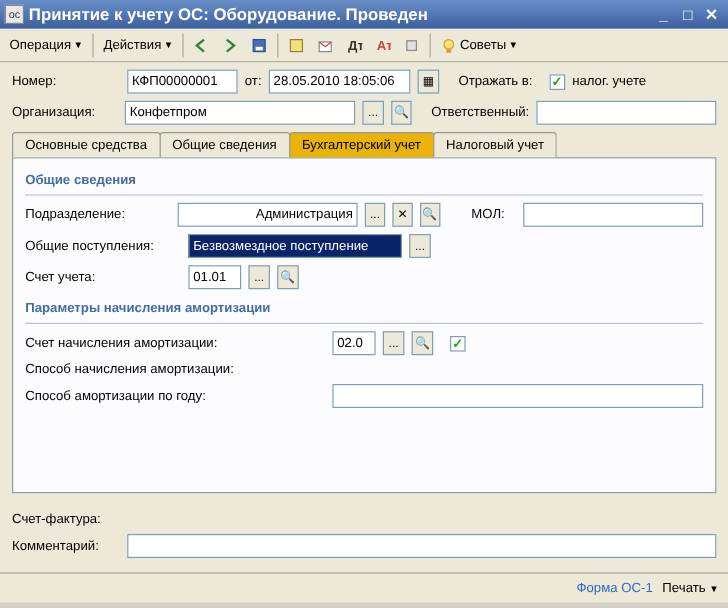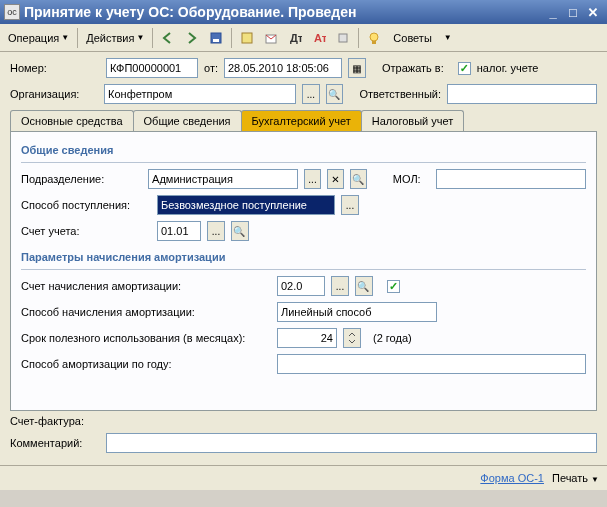--- a/index.html
+++ b/index.html
@@ -7,41 +7,41 @@
 
 .titlebar { background: linear-gradient(to bottom, #6b8fc7, #3b5f9f); height: 24px; display: flex; align-items: center; padding: 0 4px; color: #fff; }
 .titlebar .icon { width: 16px; height: 16px; margin-right: 4px; background: #e8e8e8; border: 1px solid #888; display: flex; align-items: center; justify-content: center; font-size: 9px; color: #333; }
 .titlebar .title { flex: 1; font-weight: bold; font-size: 14px; }
 .titlebar .winbtn { width: 20px; height: 18px; display: flex; align-items: center; justify-content: center; color: #fff; font-size: 13px; font-weight: bold; cursor: pointer; }
 
 .toolbar { background: #ece9d8; height: 28px; display: flex; align-items: center; padding: 2px 4px; border-bottom: 1px solid #aca899; gap: 2px; }
 .toolbar .dropdown { padding: 2px 4px; display: flex; align-items: center; gap: 2px; cursor: pointer; }
 .toolbar .sep { width: 1px; height: 20px; background: #aca899; margin: 0 2px; }
 .toolbar .tbtn { width: 22px; height: 22px; display: flex; align-items: center; justify-content: center; cursor: pointer; }
-.toolbar .sovety { display: flex; align-items: center; gap: 12px; padding: 2px 4px; cursor: pointer; }
+.toolbar .sovety { display: flex; align-items: center; gap: 2px; padding: 2px 4px; cursor: pointer; }
 
 .content { padding: 6px 10px; background: #ece9d8; }
 .row { display: flex; align-items: center; margin-bottom: 6px; gap: 6px; }
 .label { color: #000; white-space: nowrap; }
 .input { background: #fff; border: 1px solid #7f9db9; height: 20px; padding: 1px 3px; }
 .selbtn { width: 18px; height: 20px; background: #ece9d8; border: 1px solid #7f9db9; display: flex; align-items: center; justify-content: center; cursor: pointer; font-size: 10px; }
 .checkbox { width: 13px; height: 13px; background: #fff; border: 1px solid #7f9db9; display: flex; align-items: center; justify-content: center; cursor: pointer; }
 .checkbox.checked::after { content: "✓"; color: #21a121; font-weight: bold; font-size: 11px; }
 
 .tabs { display: flex; margin-top: 4px; }
 .tab { padding: 4px 10px; background: #ece9d8; border: 1px solid #919b9c; border-bottom: none; margin-right: -1px; cursor: pointer; border-radius: 3px 3px 0 0; }
 .tab.active { background: #eab308; position: relative; z-index: 2; }
 .tabpanel { background: #fcfcfe; border: 1px solid #919b9c; padding: 8px 10px; min-height: 280px; }
 
 .section-title { color: #426da5; font-weight: bold; margin: 4px 0 6px 0; }
 .section-line { border-top: 1px solid #b8c4d4; margin-bottom: 6px; }
 .highlight-input { background: #0a246a; color: #fff; border: 1px solid #7f9db9; height: 20px; padding: 1px 3px; }
 
 .footer { background: #ece9d8; border-top: 1px solid #aca899; padding: 4px 8px; display: flex; align-items: center; justify-content: flex-end; gap: 4px; }
-.footer .link { color: #316ac5; text-decoration: underline; cursor: pointer; padding: 2px 4px; }
+.footer .link { color: #316ac5; cursor: pointer; padding: 2px 4px; }
 
 .arrow { font-size: 8px; }
 svg { display: block; }
 </style>
 </head>
 <body>
 
 <div class="titlebar">
   <div class="icon">ос</div>
   <div class="title">Принятие к учету ОС: Оборудование. Проведен</div>
@@ -145,76 +145,65 @@
   </div>
 
   <div class="tabpanel">
 
     <div class="section-title">Общие сведения</div>
     <div class="section-line"></div>
 
 
     <div class="row">
       <span class="label" style="width:130px">Подразделение:</span>
-      <input class="input" style="width: 160px;" value="Администрация">
+      <input class="input" style="width: 160px; text-align: right;" value="Администрация">
       <div class="selbtn">...</div>
       <div class="selbtn">✕</div>
       <div class="selbtn">🔍</div>
       <span class="label" style="margin-left:20px;width:40px">МОЛ:</span>
       <input class="input" style="flex: 1 1 0%;" value="">
     </div>
 
     <div class="row">
-      <span class="label" style="width:130px">Способ поступления:</span>
+      <span class="label" style="width:130px">Общие поступления:</span>
       <input class="highlight-input" style="width: 178px;" value="Безвозмездное поступление">
       <div class="selbtn">...</div>
     </div>
 
     <div class="row">
       <span class="label" style="width:130px">Счет учета:</span>
       <input class="input" style="width: 44px;" value="01.01">
       <div class="selbtn">...</div>
       <div class="selbtn">🔍</div>
     </div>
 
     <div class="section-title" style="margin-top:10px">Параметры начисления амортизации</div>
     <div class="section-line"></div>
 
     <div class="row">
       <span class="label" style="width:250px">Счет начисления амортизации:</span>
-      <input class="input" style="width: 48px;" value="02.0">
+      <input class="input" style="width: 36px;" value="02.0">
       <div class="selbtn">...</div>
       <div class="selbtn">🔍</div>
       <div class="checkbox checked" style="margin-left:8px"></div>
     </div>
 
     <div class="row">
       <span class="label" style="width:250px">Способ начисления амортизации:</span>
-      <input class="input" style="width: 160px;" value="Линейный способ">
-    </div>
-
-    <div class="row">
-      <span class="label" style="width:250px">Срок полезного использования (в месяцах):</span>
-      <input class="input" style="width: 60px; text-align: right;" value="24">
-      <div class="selbtn">
-          <svg width="8" height="12">
-            <path d="M1 4 L4 1 L7 4 M1 8 L4 11 L7 8" stroke="#555" fill="none"></path>
-          </svg>
-        </div>
-      <span class="label" style="margin-left:6px">(2 года)</span>
-    </div>
+    </div>
+
 
     <div class="row">
       <span class="label" style="width:250px">Способ амортизации по году:</span>
       <input class="input" style="flex: 1 1 0%;" value="">
     </div>
 
   </div>
 
-  <div class="row" style="margin-top:4px">
+  <div class="row" style="margin-top:16px">
     <span class="label" style="width:90px">Счет-фактура:</span>
   </div>
   <div class="row">
     <span class="label" style="width:90px">Комментарий:</span>
     <input class="input" style="flex: 1 1 0%;" value="">
   </div>
 
 </div>
 
 <div class="footer">

